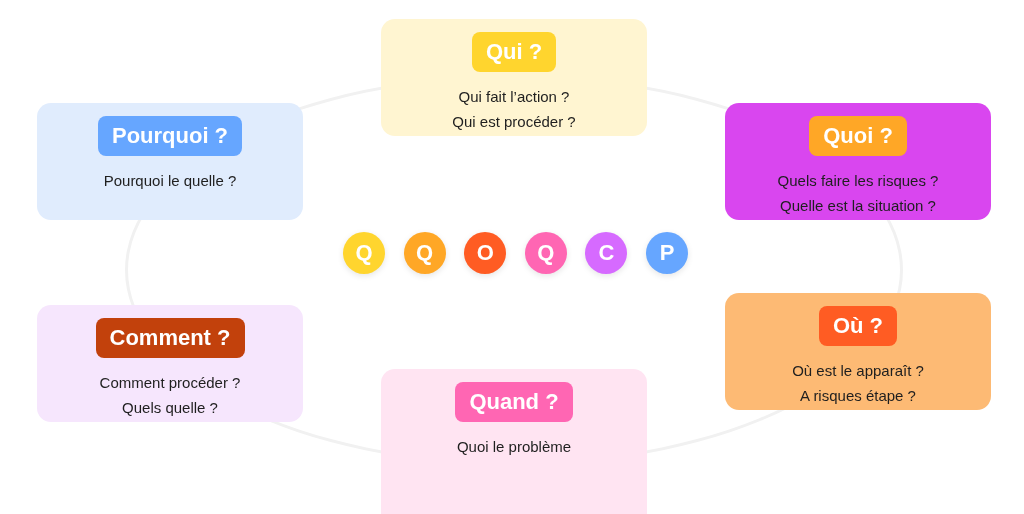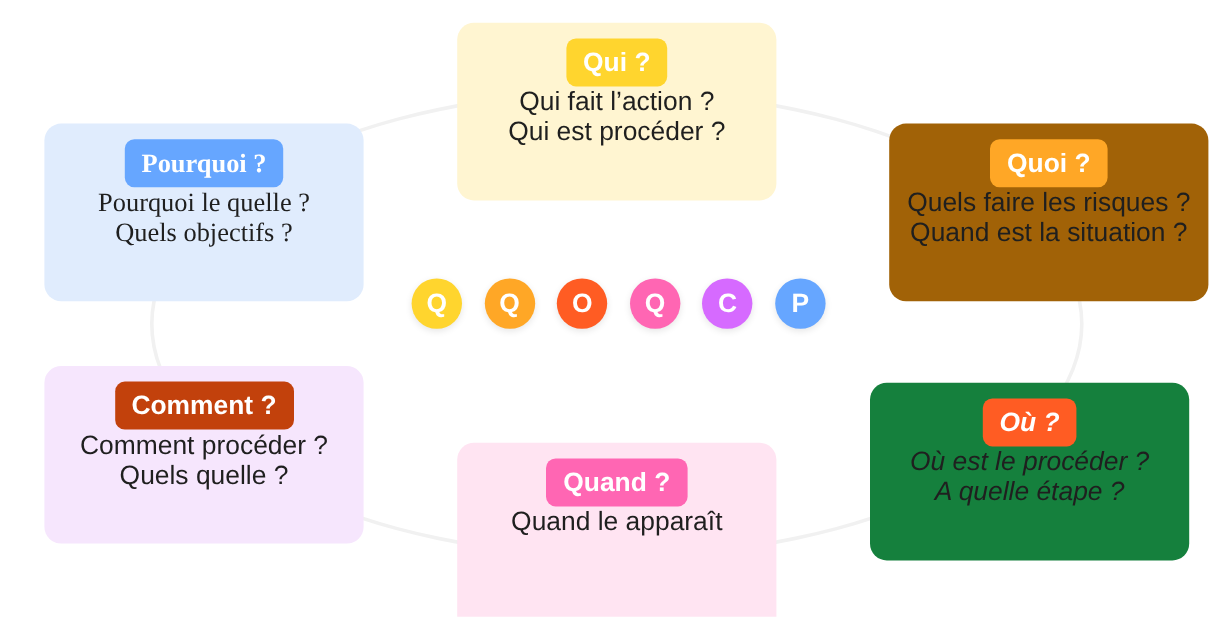--- a/index.html
+++ b/index.html
@@ -1,81 +1,80 @@
 <!DOCTYPE html>
 <html><head>
 <meta charset="utf-8">
 <style>
   html, body { margin: 0; padding: 0; background: #ffffff; }
   body { width: 1024px; height: 514px; position: relative; overflow: hidden;
          font-family: "Liberation Sans", "DejaVu Sans", sans-serif; }
   .ring { position: absolute; left: 125px; top: 75px; width: 778px; height: 390px;
           border: 3px solid #f1f1f1; border-radius: 50%; box-sizing: border-box; }
-  .card { position: absolute; width: 266px; height: 148px; border-radius: 14px;
+  .card { position: absolute; width: 266px; height: 117px; border-radius: 14px;
           box-sizing: border-box; text-align: center; }
   .card .tag { display: inline-block; margin-top: 13px; padding: 0 14px; height: 40px;
                line-height: 40px; border-radius: 8px; color: #fff; font-weight: bold;
                font-size: 22px; }
-  .card .lines { color: #1f1f1f; font-size: 22px; line-height: 25px; }
+  .card .lines { margin-top: 12px; color: #1f1f1f; font-size: 15px; line-height: 25px; }
   .card .lines div { white-space: nowrap; }
   .dots { position: absolute; left: 343px; top: 232px; width: 345px; height: 44px;
           display: flex; justify-content: space-between; }
   .dot { width: 42px; height: 42px; border-radius: 50%; color: #fff; font-weight: bold;
          font-size: 22px; line-height: 42px; text-align: center;
          box-shadow: 0 2px 6px rgba(0,0,0,0.10); }
 </style>
 </head>
 <body>
 
 <div class="ring"></div>
 
 <div class="card" id="card-qui" style="left: 381px; top: 19px; background: rgb(255, 245, 209);">
   <div class="tag" style="background: rgb(255, 213, 46);">Qui ?</div>
   <div class="lines">
     <div>Qui fait l’action ?</div>
     <div>Qui est procéder ?</div>
   </div>
 </div>
 
-<div class="card" id="card-pourquoi" style="left: 37px; top: 103px; background: rgb(224, 236, 253); font-family: Liberation Serif, serif;">
+<div class="card" id="card-pourquoi" style="left: 37px; top: 103px; background: rgb(224, 236, 253);">
   <div class="tag" style="background: rgb(102, 166, 255);">Pourquoi ?</div>
   <div class="lines">
     <div>Pourquoi le quelle ?</div>
-    <div>Quels objectifs ?</div>
   </div>
 </div>
 
-<div class="card" id="card-quoi" style="left: 741px; top: 103px; background: #a16207;">
+<div class="card" id="card-quoi" style="left: 725px; top: 103px; background: #d946ef;">
   <div class="tag" style="background: rgb(255, 167, 38);">Quoi ?</div>
   <div class="lines">
     <div>Quels faire les risques ?</div>
-    <div>Quand est la situation ?</div>
+    <div>Quelle est la situation ?</div>
   </div>
 </div>
 
 <div class="card" id="card-comment" style="left: 37px; top: 305px; background: rgb(246, 230, 253);">
   <div class="tag" style="background: #c2410c;">Comment ?</div>
   <div class="lines">
     <div>Comment procéder ?</div>
     <div>Quels quelle ?</div>
   </div>
 </div>
 
-<div class="card" id="card-ou" style="left: 725px; top: 319px; background: #15803d; font-style: italic;">
+<div class="card" id="card-ou" style="left: 725px; top: 293px; background: #fdba74;">
   <div class="tag" style="background: rgb(255, 92, 35);">Où ?</div>
   <div class="lines">
-    <div>Où est le procéder ?</div>
-    <div>A quelle étape ?</div>
+    <div>Où est le apparaît ?</div>
+    <div>A risques étape ?</div>
   </div>
 </div>
 
 <div class="card" id="card-quand" style="left: 381px; top: 369px; height: 174px; background: rgb(255, 228, 242);">
   <div class="tag" style="background: rgb(255, 102, 179);">Quand ?</div>
   <div class="lines">
-    <div>Quand le apparaît</div>
+    <div>Quoi le problème</div>
   </div>
 </div>
 
 <div class="dots">
   <div class="dot" style="background: rgb(255, 213, 46);">Q</div>
   <div class="dot" style="background: rgb(255, 167, 38);">Q</div>
   <div class="dot" style="background: rgb(255, 92, 35);">O</div>
   <div class="dot" style="background: rgb(255, 102, 179);">Q</div>
   <div class="dot" style="background: rgb(214, 106, 255);">C</div>
   <div class="dot" style="background: rgb(102, 166, 255);">P</div>

